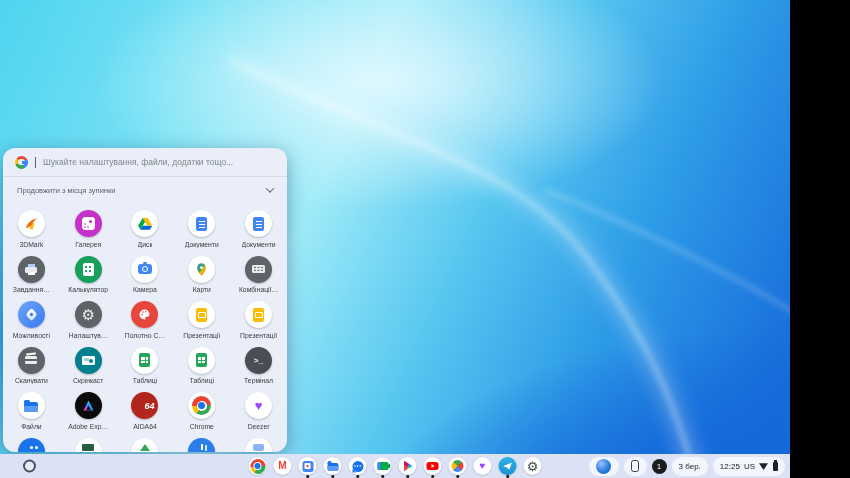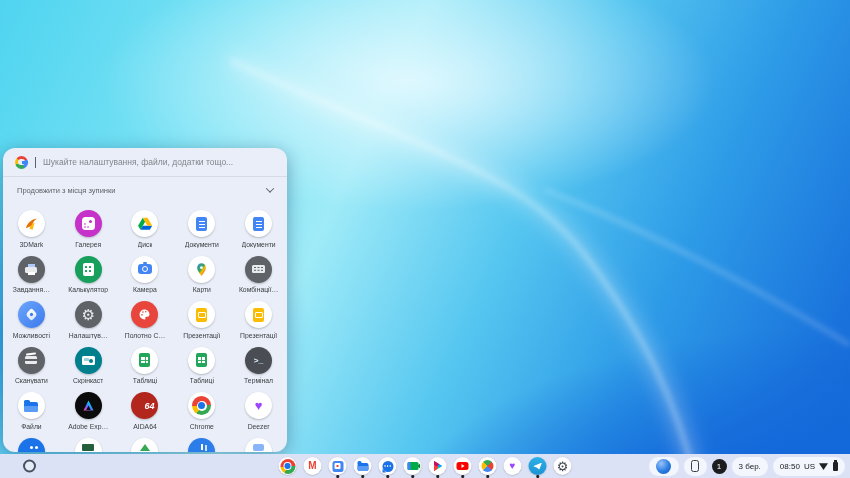--- a/index.html
+++ b/index.html
@@ -1,17 +1,17 @@
 <!DOCTYPE html>
 <html><head>
 <meta charset="utf-8">
 <style>
   html,body{margin:0;padding:0;background:#000;}
   *{box-sizing:border-box;font-family:"Liberation Sans",sans-serif;}
-  .screen{position:relative;width:850px;height:478px;overflow:hidden;
+  .screen{position:relative;width:790px;height:478px;overflow:hidden;
     background:
       radial-gradient(100% 85% at 100% 115%, #0c58d0 0%, #1469da 25%, rgba(20,105,218,0) 55%),
       radial-gradient(60% 45% at 48% 17%, rgba(226,249,255,.95) 0%, rgba(226,249,255,0) 60%),
       radial-gradient(70% 60% at -5% 70%, rgba(31,150,231,.8) 0%, rgba(31,150,231,0) 60%),
       linear-gradient(115deg,#4fd4f0 0%,#7de3f5 25%,#9febf8 40%,#55c6f0 58%,#2d9ae7 75%,#1a73dc 92%,#1565d6 100%);
   }
   .swoosh{position:absolute;left:0;top:0;}
 
   
   .panel{position:absolute;left:3px;top:148px;width:284px;height:304px;background:#e9eef8;
@@ -449,21 +449,21 @@
         <div class="sphere"></div>
       </div>
       <div class="pill" style="width:23px;">
         <div class="phone"></div>
       </div>
       <div class="badge">1</div>
       <div class="pill" style="padding:0 7px;">
         <span class="stx">3 бер.</span>
       </div>
       <div class="pill" style="padding:0 7px;gap:4px;">
-        <span class="stx">08:50</span>
+        <span class="stx">12:25</span>
         <span class="stx">US</span>
         <span class="wifi"></span>
         <span class="bat"></span>
       </div>
     </div>
   </div>
 
 </div>
 
 </body></html>

